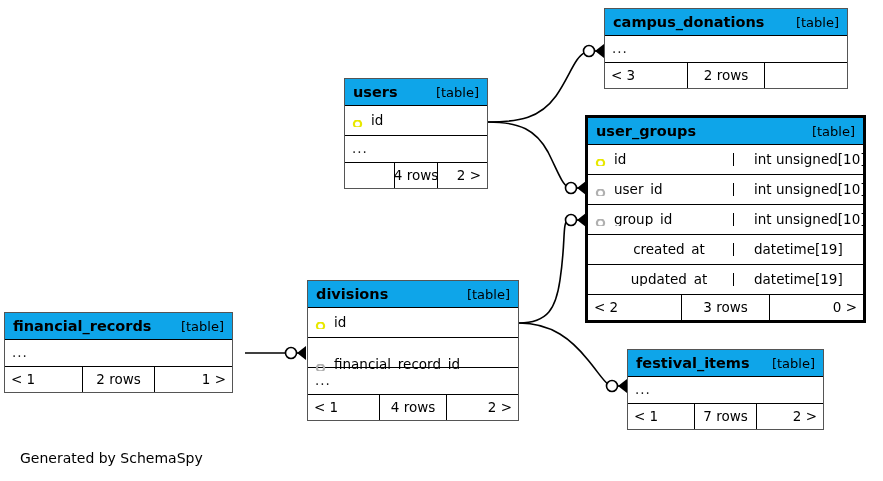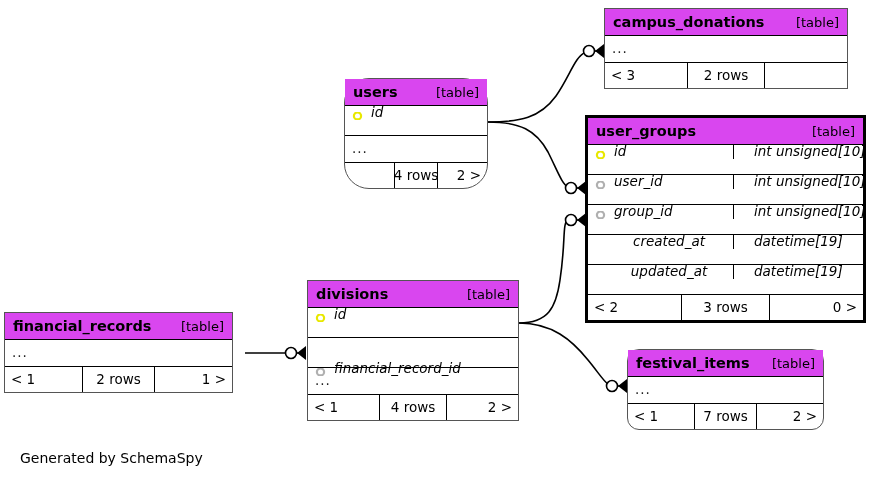--- a/index.html
+++ b/index.html
@@ -43,45 +43,44 @@
     line-height: 1;
   }
   .table-box.focused {
     border: 3px solid #000000;
   }
 
   .tbl-header {
     display: flex;
     align-items: center;
     justify-content: space-between;
-    background: #d946ef;
+    background: #0ea5e9;
     border-bottom: 1px solid #000000;
     box-sizing: border-box;
     padding: 0 8px;
     height: 27px;
   }
   .tbl-name {
     font-weight: bold;
     font-size: 14.5px;
     white-space: nowrap;
   }
   .tbl-tag {
     font-size: 13px;
     color: #000000;
     white-space: nowrap;
     padding-left: 10px;
   }
 
   .col-row {
     display: flex;
-    align-items: flex-start;
+    align-items: center;
     border-bottom: 1px solid #000000;
     box-sizing: border-box;
     height: 30px;
-    font-style: italic;
   }
 
   .col-name {
     display: flex;
     align-items: center;
     flex: 1 1 auto;
     padding-left: 17px;
     white-space: nowrap;
     overflow: hidden;
   }
@@ -194,21 +193,21 @@
           <span class="tbl-name">campus_donations</span>
           <span class="tbl-tag">[table]</span>
         </div>
         <div class="ellipsis-row">...</div>
         <div class="tbl-footer">
           <div class="foot-cell foot-left" style="width: 81px; flex: 1 1 0px;">&lt; 3</div>
           <div class="foot-cell foot-mid" style="width: 81px; flex: 1 1 0px;">2 rows</div>
           <div class="foot-cell foot-right" style="width: 81px; flex: 1 1 0px;"></div>
         </div>
       </div>
-      <div class="table-box" style="left: 344px; top: 78px; width: 144px; border-radius: 25px;">
+      <div class="table-box" style="left: 344px; top: 78px; width: 144px;">
         <div class="tbl-header">
           <span class="tbl-name">users</span>
           <span class="tbl-tag">[table]</span>
         </div>
         <div class="col-row">
           <div class="col-name indent" style="position: relative;">
             <span style="position: absolute; left: 7px; top: 6px;">
               <svg class="keyicon" viewBox="0 0 11 17">
                 <circle cx="5.5" cy="4" r="3.6" fill="none" stroke="#e8e800" stroke-width="2.2"></circle>
                 <rect x="4.4" y="6.5" width="2.2" height="10" fill="#e8e800"></rect>
@@ -334,21 +333,21 @@
           <span class="tbl-name">financial_records</span>
           <span class="tbl-tag">[table]</span>
         </div>
         <div class="ellipsis-row">...</div>
         <div class="tbl-footer">
           <div class="foot-cell foot-left" style="width: 76px; flex: 1 1 0px;">&lt; 1</div>
           <div class="foot-cell foot-mid" style="width: 76px; flex: 1 1 0px;">2 rows</div>
           <div class="foot-cell foot-right" style="width: 76px; flex: 1 1 0px;">1 &gt;</div>
         </div>
       </div>
-      <div class="table-box" style="left: 627px; top: 349px; width: 197px; border-radius: 12px;">
+      <div class="table-box" style="left: 627px; top: 349px; width: 197px;">
         <div class="tbl-header">
           <span class="tbl-name">festival_items</span>
           <span class="tbl-tag">[table]</span>
         </div>
         <div class="ellipsis-row">...</div>
         <div class="tbl-footer">
           <div class="foot-cell foot-left" style="width: 66px; flex: 1 1 0px;">&lt; 1</div>
           <div class="foot-cell foot-mid" style="width: 66px; flex: 1 1 0px;">7 rows</div>
           <div class="foot-cell foot-right" style="width: 66px; flex: 1 1 0px;">2 &gt;</div>
         </div>

